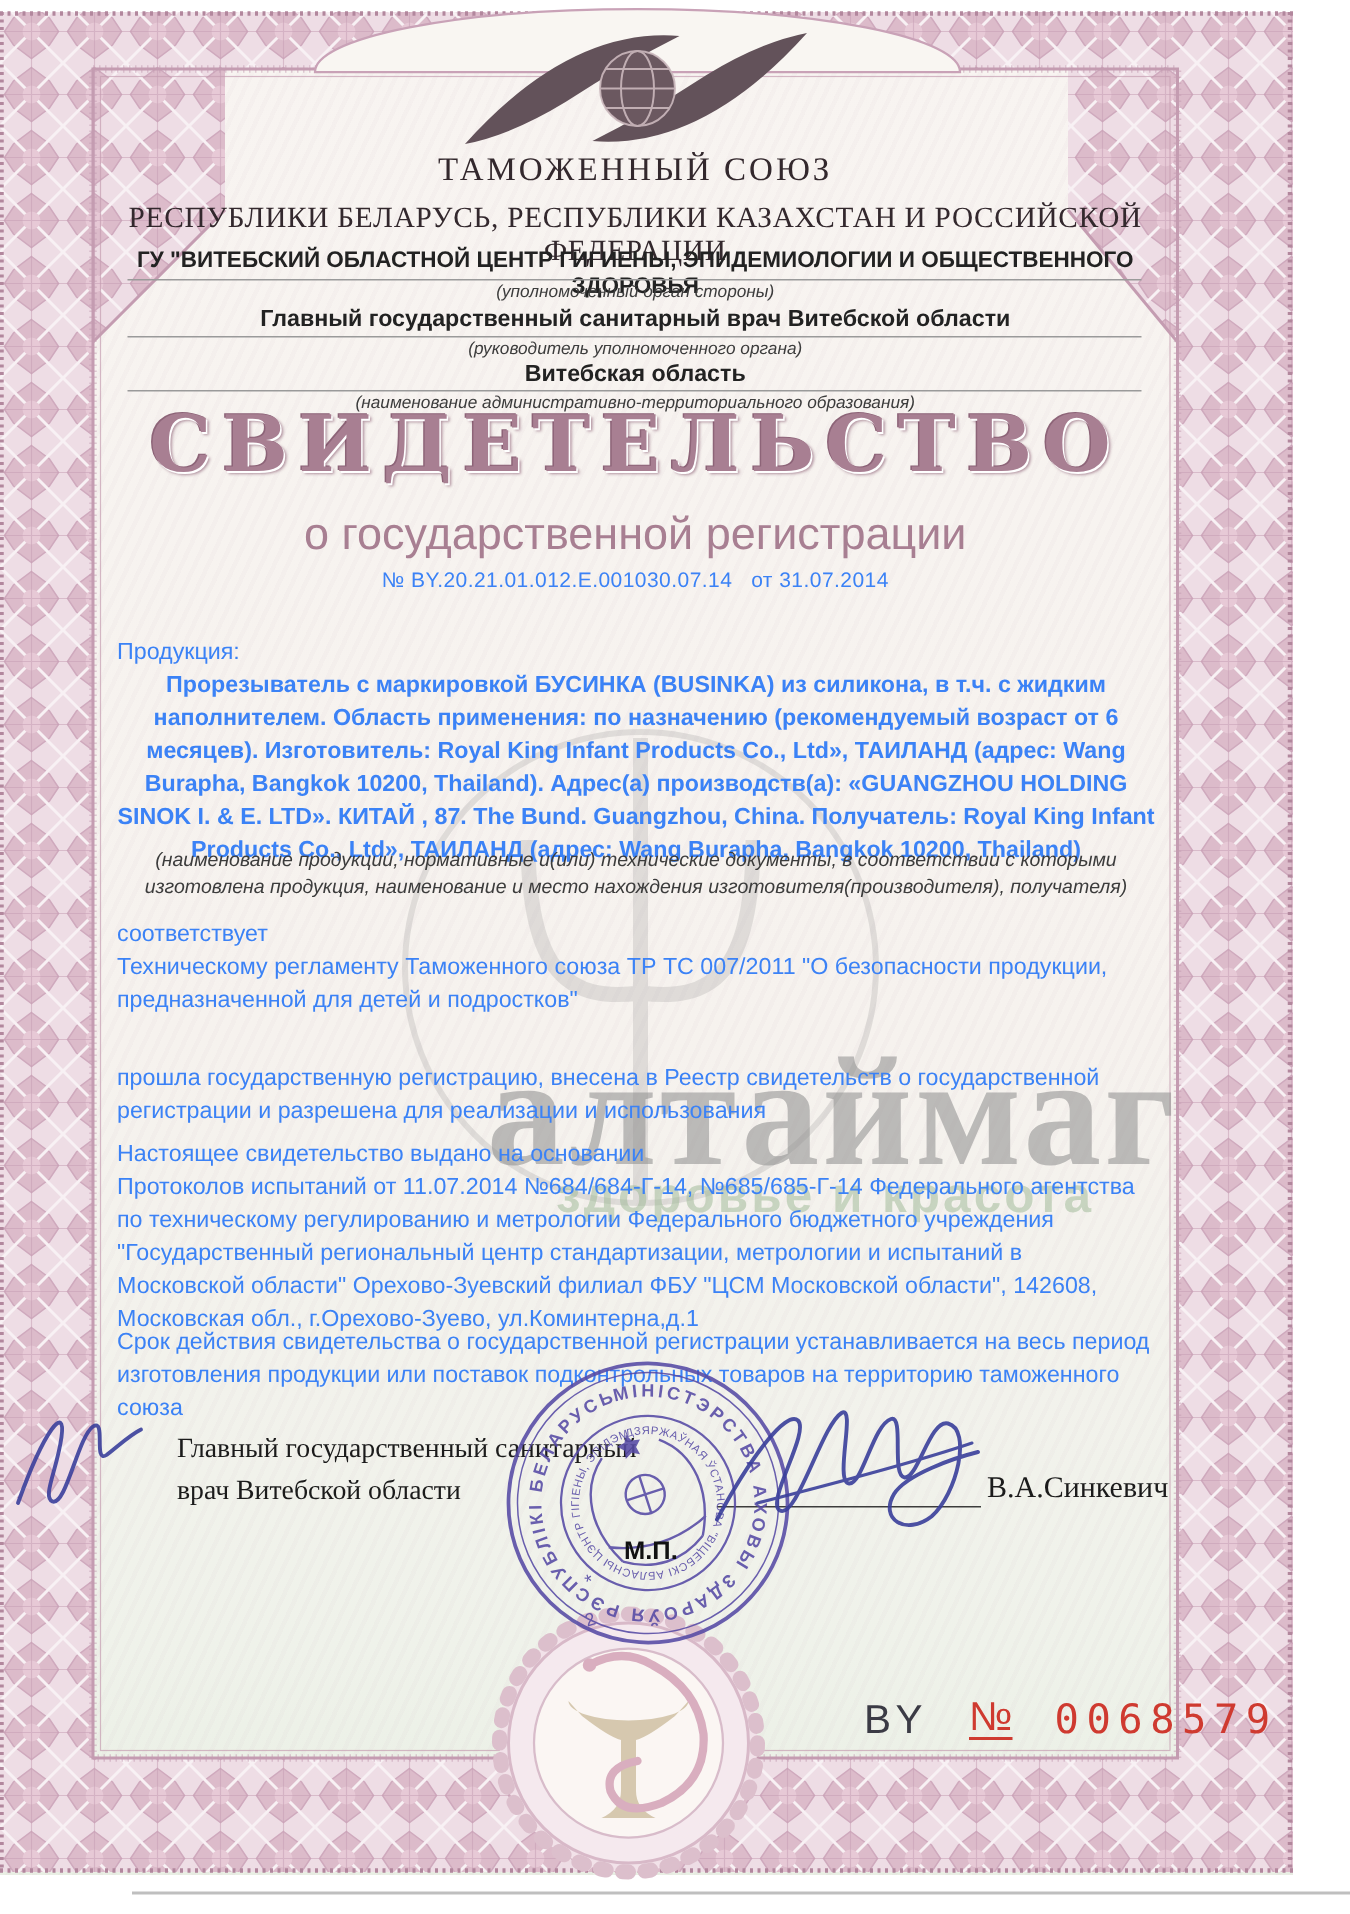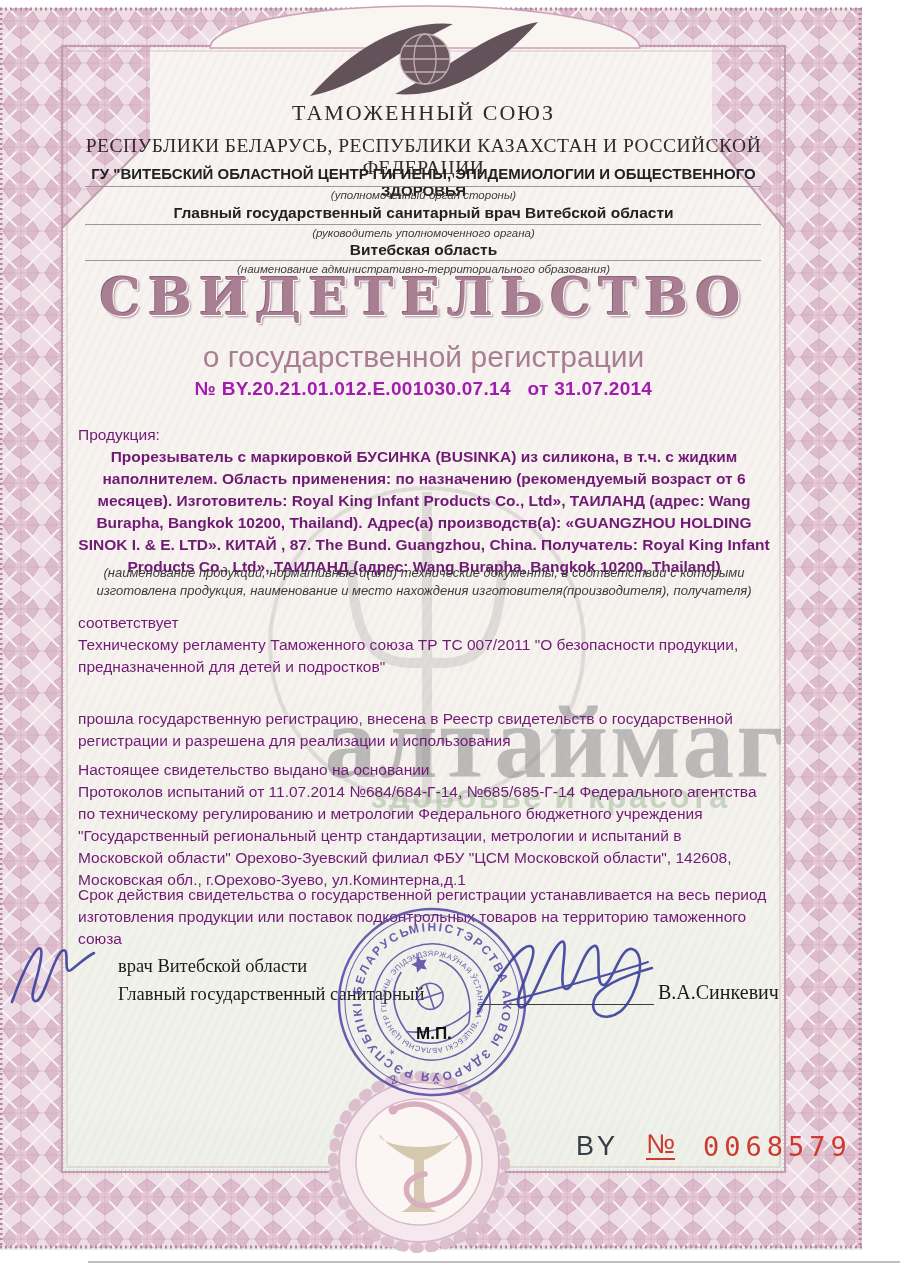--- a/index.html
+++ b/index.html
@@ -14,22 +14,22 @@
   .serif{font-family:"Liberation Serif",serif;}
   .hdr-union{top:100px;font-size:22px;letter-spacing:2px;color:#33282d;}
   .hdr-reps{top:135px;font-size:19.5px;letter-spacing:.5px;color:#33282d;}
   .hdr-org{top:165px;font-size:15px;font-weight:bold;color:#222;}
   .caption{font-size:11.5px;font-style:italic;color:#3c3c3c;}
   .rule{left:85px;width:676px;height:0;border-top:1px solid #9a9a9a;}
   .hdr-bold{font-size:15.5px;font-weight:bold;color:#222;}
   .title-main{top:266px;font-family:"DejaVu Serif",serif;font-size:52px;font-weight:bold;
       letter-spacing:7px;color:#a87f92;text-shadow:1px 1px 0 #fff,2px 2px 2px rgba(120,70,95,.55),-1px -1px 0 #8d6478;}
   .title-sub{top:340px;font-size:30px;color:#a87f92;}
-  .num-line{top:378px;font-size:19px;color:#a21caf;font-weight:700;letter-spacing:.3px;}
-  .body-txt{font-size:15.5px;line-height:22px;color:#701a75;}
+  .num-line{top:378px;font-size:14px;color:#3b82f6;font-weight:400;letter-spacing:.3px;}
+  .body-txt{font-size:15.5px;line-height:22px;color:#3b82f6;}
   .prod-desc{font-weight:bold;}
   .wm1{top:682px;left:225px;width:660px;text-align:center;font-size:104px;font-weight:bold;
        color:#8d8d8d;opacity:.55;letter-spacing:2px;z-index:2;font-family:Liberation Serif, serif;}
   .wm2{top:778px;left:290px;width:520px;text-align:center;font-size:33px;font-weight:bold;
        color:#9cb894;opacity:.5;letter-spacing:2px;z-index:2;}
   .z3{z-index:3;} .z4{z-index:4;} .z5{z-index:5;}
   .sig-title{top:952px;left:118px;font-family:"Liberation Serif",serif;font-size:18.5px;line-height:28px;color:#1b1b1b;}
   .sig-name{top:981px;left:658px;font-family:"Liberation Serif",serif;font-size:20px;color:#1b1b1b;}
   .sig-line{top:1004px;left:478px;width:176px;border-top:1.5px solid #3c3c3c;height:0;}
   .mp{top:1024px;left:416px;font-size:17px;font-weight:bold;color:#111;}
@@ -126,22 +126,22 @@
   <div class="abs body-txt prod-desc z3" style="top:446px;left:78px;width:692px;text-align:center;">Прорезыватель с маркировкой БУСИНКА (BUSINKA) из силикона, в т.ч. с жидким наполнителем. Область применения: по назначению (рекомендуемый возраст от 6 месяцев). Изготовитель: Royal King Infant Products Co., Ltd», ТАИЛАНД (адрес: Wang Burapha, Bangkok 10200, Thailand). Адрес(а) производств(а): «GUANGZHOU HOLDING SINOK I. &amp; E. LTD». КИТАЙ , 87. The Bund. Guangzhou, China. Получатель: Royal King Infant Products Co., Ltd», ТАИЛАНД (адрес: Wang Burapha, Bangkok 10200, Thailand)</div>
   <div class="abs caption z3" style="top:564px;left:95px;width:658px;text-align:center;font-size:13px;line-height:18px;">(наименование продукции, нормативные и(или) технические документы, в соответствии с которыми изготовлена продукция, наименование и место нахождения изготовителя(производителя), получателя)</div>
   <div class="abs body-txt z3" style="top:612px;left:78px;">соответствует</div>
   <div class="abs body-txt z3" style="top:634px;left:78px;width:685px;">Техническому регламенту Таможенного союза ТР ТС 007/2011 "О безопасности продукции, предназначенной для детей и подростков"</div>
   <div class="abs body-txt z3" style="top:708px;left:78px;width:685px;">прошла государственную регистрацию, внесена в Реестр свидетельств о государственной регистрации и разрешена для реализации и использования</div>
   <div class="abs body-txt z3" style="top:759px;left:78px;">Настоящее свидетельство выдано на основании</div>
   <div class="abs body-txt z3" style="top:781px;left:78px;width:692px;">Протоколов испытаний от 11.07.2014 №684/684-Г-14, №685/685-Г-14 Федерального агентства по техническому регулированию и метрологии Федерального бюджетного учреждения "Государственный региональный центр стандартизации, метрологии и испытаний в Московской области" Орехово-Зуевский филиал ФБУ "ЦСМ Московской области", 142608, Московская обл., г.Орехово-Зуево, ул.Коминтерна,д.1</div>
   <div class="abs body-txt z3" style="top:884px;left:78px;width:692px;">Срок действия свидетельства о государственной регистрации устанавливается на весь период изготовления продукции или поставок подконтрольных товаров на территорию таможенного союза</div>
 
   <div class="abs sig-title z3">
+    <div>Главный государственный санитарный</div>
     <div>врач Витебской области</div>
-    <div>Главный государственный санитарный</div>
   </div>
   <div class="abs sig-line z3"></div>
   <div class="abs sig-name z3">В.А.Синкевич</div>
 
   <svg class="abs z3" style="left:322px;top:1066px;width:194px;height:192px;" viewBox="-97 -96 194 192">
     <circle r="86" fill="#f2e2e9" stroke="#dcbfcc" stroke-width="10" stroke-dasharray="4 11" stroke-linecap="round"></circle>
     <circle r="80" fill="#f5e9ee" stroke="#d8b9c8" stroke-width="2"></circle>
     <circle r="63" fill="#fbf6f3" stroke="#d8bcca" stroke-width="1.5"></circle>
     <path d="M-40,-28 A40 13 0 0 0 40,-28 L31,-18 Q13,-4 5,-2 L5,32 Q5,44 18,50 L-18,50 Q-5,44 -5,32 L-5,-2 Q-13,-4 -31,-18 Z" fill="#cfc0a2" opacity=".85"></path>
     <path d="M-26,-52 Q-4,-64 16,-52 Q46,-36 50,-6 Q52,26 22,40 Q-4,50 -12,32 Q-16,16 6,12" fill="none" stroke="#d9aebf" stroke-width="5.5" stroke-linecap="round"></path>

